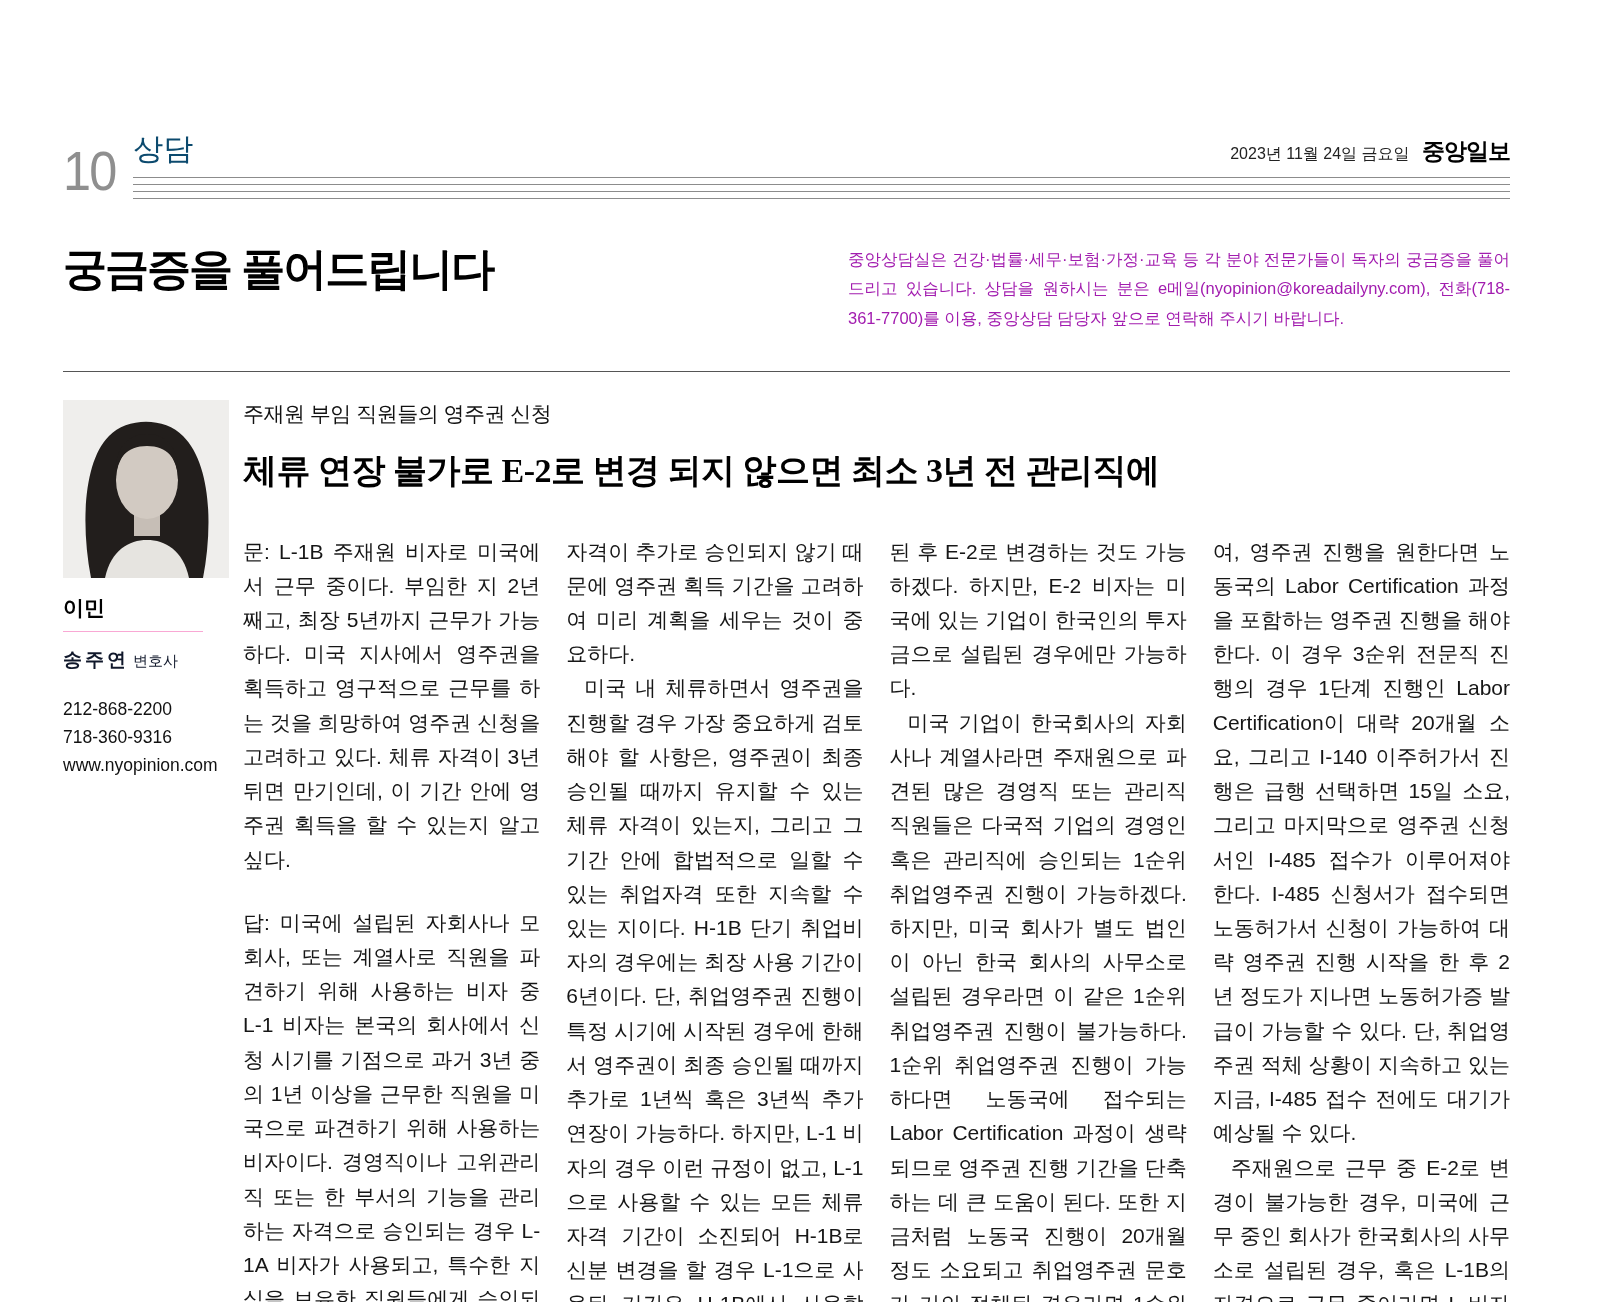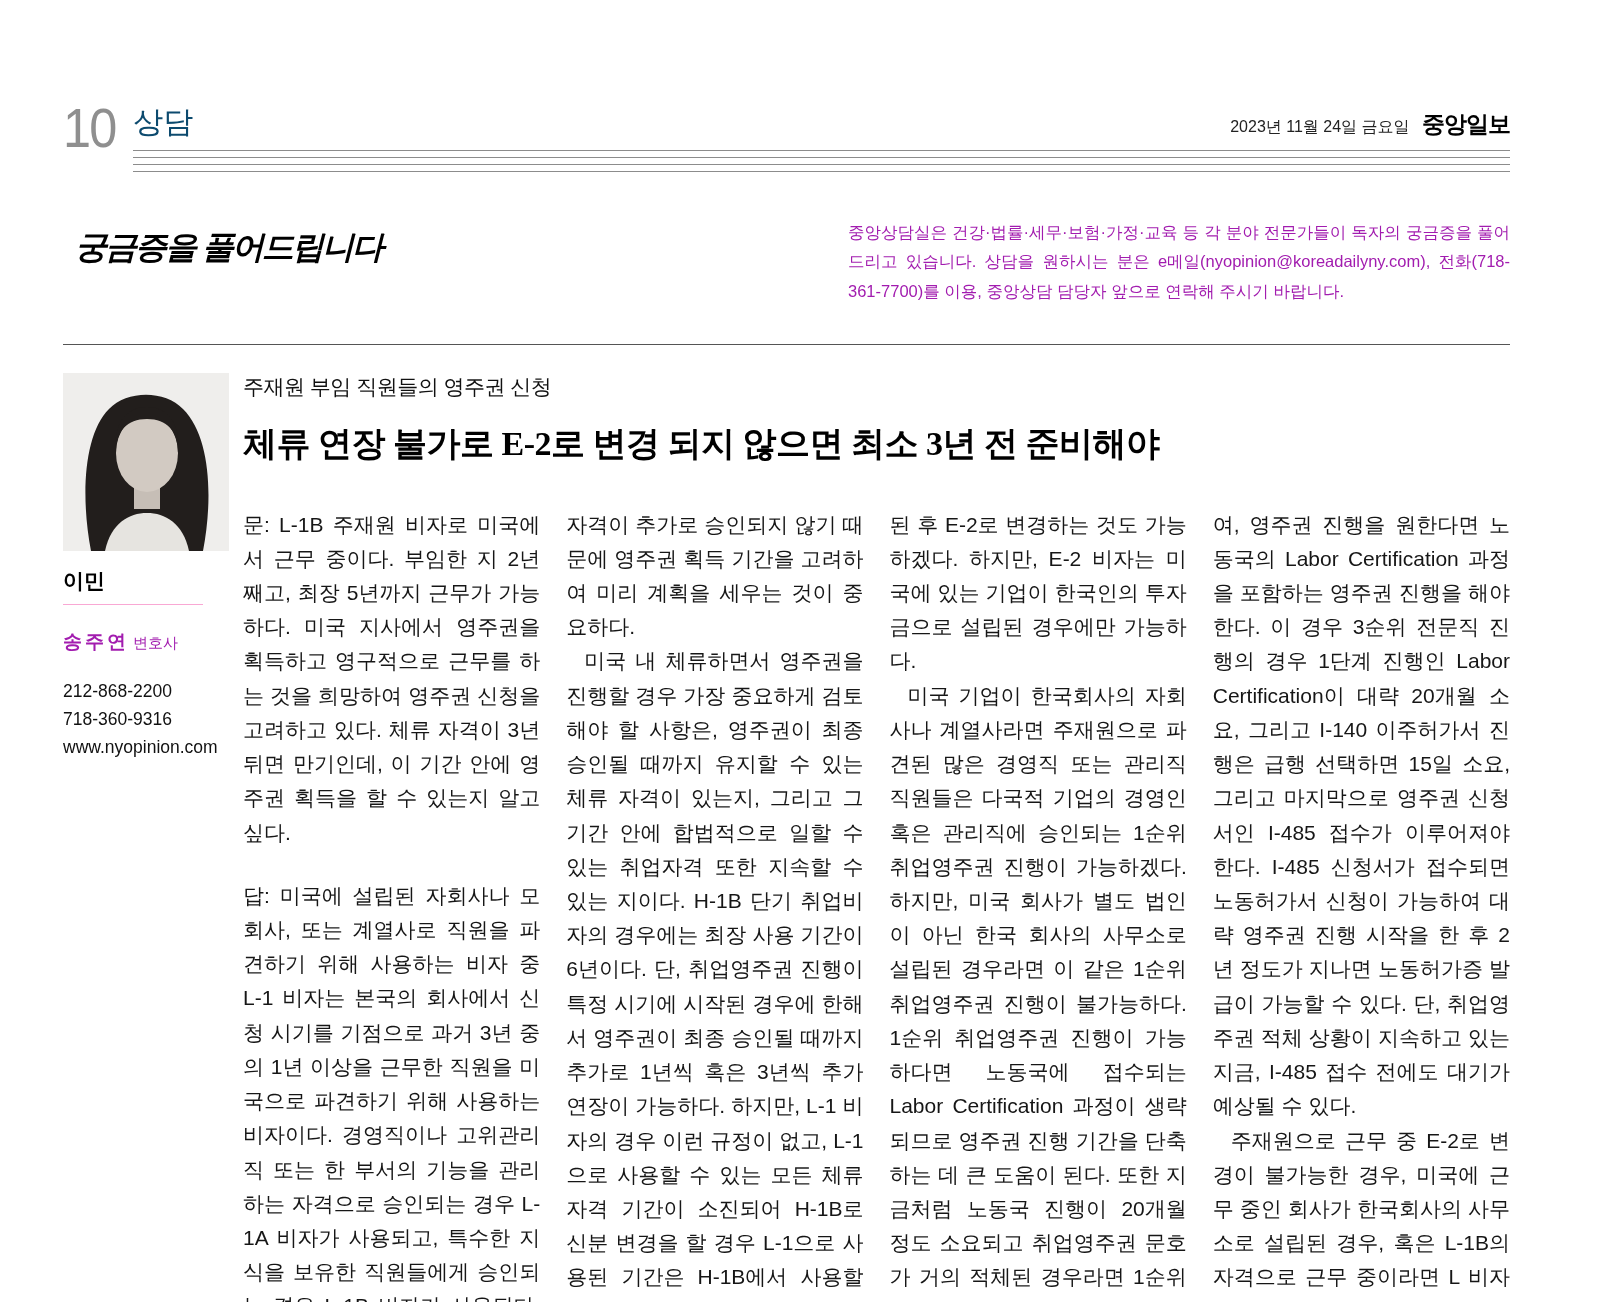--- a/index.html
+++ b/index.html
@@ -9,21 +9,21 @@
     height: 1302px;
     box-sizing: border-box;
     background: #ffffff;
     font-family: "Liberation Sans", sans-serif;
     color: #1a1a1a;
     padding: 100px 88px 30px 63px;
     overflow: hidden;
   }
 
   
-  .page-header { display: flex; align-items: flex-start; }
+  .page-header { display: flex; align-items: flex-end; margin-top: 27px; }
   .page-num {
     font-size: 56px;
     line-height: 56px;
     color: #8f8f8f;
     font-weight: 400;
     margin-right: 12px;
     letter-spacing: -2px;
     transform: scaleX(0.9);
     transform-origin: left top;
   }
@@ -32,27 +32,26 @@
   .section-label { font-size: 30px; font-weight: normal; color: #0c4a6e; }
   .date-group { font-size: 16px; color: #222; }
   .masthead { font-size: 23px; font-weight: 800; margin-left: 8px; letter-spacing: -1px; color: #000; }
   .header-rules { margin-top: 7px; }
   .header-rules .rule { height: 1px; background: #8c8c8c; margin-bottom: 6px; }
   .header-rules .rule:last-child { margin-bottom: 0; }
 
   
   .intro { display: flex; justify-content: space-between; align-items: flex-start; margin-top: 46px; }
   .main-title {
-    margin: 12px;
-    font-size: 32px;
+    margin: 0;
+    font-size: 44px;
     font-weight: 800;
     letter-spacing: -2px;
     color: #000;
     line-height: 1.1;
-    font-style: italic;
   }
   .intro-desc {
     width: 662px;
     margin: 0;
     font-size: 16.5px;
     line-height: 1.78;
     text-align: justify;
     color: #a21caf;
   }
 
@@ -62,21 +61,21 @@
   .article { display: flex; margin-top: 28px; }
 
   .author-box { width: 166px; flex-shrink: 0; margin-right: 14px; }
   .photo { width: 166px; height: 178px; overflow: hidden; background: #efeeec; }
   .photo svg { display: block; }
   .author-category {
     font-size: 21px; font-weight: bold; color: #000;
     margin-top: 16px; padding-bottom: 9px;
     border-bottom: 1px solid #f9a8d4; width: 140px;
   }
-  .author-name { margin-top: 24px; font-size: 15px; color: #a21caf; }
+  .author-name { margin-top: 15px; font-size: 15px; color: #0f172a; }
   .author-name .name { font-size: 19px; font-weight: bold; letter-spacing: 3px; margin-right: 4px; }
   .contact { margin-top: 22px; }
   .phone { font-size: 17.5px; line-height: 1.6; color: #111; }
   .website { font-size: 17.5px; line-height: 1.6; color: #111; }
 
   .article-main { flex: 1; }
   .kicker { font-size: 21px; font-weight: 500; color: #111; letter-spacing: -0.5px; }
   .headline {
     margin: 22px 0 0 0;
     font-family: "Liberation Serif", serif;
@@ -143,21 +142,21 @@
       </div>
       <div class="contact">
         <div class="phone">212-868-2200</div>
         <div class="phone">718-360-9316</div>
         <div class="website">www.nyopinion.com</div>
       </div>
     </aside>
 
     <div class="article-main">
       <div class="kicker">주재원 부임 직원들의 영주권 신청</div>
-      <h2 class="headline">체류 연장 불가로 E-2로 변경 되지 않으면 최소 3년 전 준비해야</h2>
+      <h2 class="headline">체류 연장 불가로 E-2로 변경 되지 않으면 최소 3년 전 관리직에</h2>
 
       <div class="columns">
         <div class="col">
           <p>문: L-1B 주재원 비자로 미국에서 근무 중이다. 부임한 지 2년째고, 최장 5년까지 근무가 가능하다. 미국 지사에서 영주권을 획득하고 영구적으로 근무를 하는 것을 희망하여 영주권 신청을 고려하고 있다. 체류 자격이 3년 뒤면 만기인데, 이 기간 안에 영주권 획득을 할 수 있는지 알고 싶다.</p>
           <p class="gap-before">답: 미국에 설립된 자회사나 모회사, 또는 계열사로 직원을 파견하기 위해 사용하는 비자 중 L-1 비자는 본국의 회사에서 신청 시기를 기점으로 과거 3년 중의 1년 이상을 근무한 직원을 미국으로 파견하기 위해 사용하는 비자이다. 경영직이나 고위관리직 또는 한 부서의 기능을 관리하는 자격으로 승인되는 경우 L-1A 비자가 사용되고, 특수한 지식을 보유한 직원들에게 승인되는 경우 L-1B 비자가 사용된다. L-1A는 최장 7년까지, L-1B는 5년까지 사용이 가능하다. L-1 주재원 비자의 경우 영주권 신청이 진행 중이라고 하여 7년이나 5년의 최장 체류</p>
         </div>
         <div class="col">
           <p>자격이 추가로 승인되지 않기 때문에 영주권 획득 기간을 고려하여 미리 계획을 세우는 것이 중요하다.</p>
           <p class="indent">미국 내 체류하면서 영주권을 진행할 경우 가장 중요하게 검토해야 할 사항은, 영주권이 최종 승인될 때까지 유지할 수 있는 체류 자격이 있는지, 그리고 그 기간 안에 합법적으로 일할 수 있는 취업자격 또한 지속할 수 있는 지이다. H-1B 단기 취업비자의 경우에는 최장 사용 기간이 6년이다. 단, 취업영주권 진행이 특정 시기에 시작된 경우에 한해서 영주권이 최종 승인될 때까지 추가로 1년씩 혹은 3년씩 추가 연장이 가능하다. 하지만, L-1 비자의 경우 이런 규정이 없고, L-1으로 사용할 수 있는 모든 체류 자격 기간이 소진되어 H-1B로 신분 변경을 할 경우 L-1으로 사용된 기간은 H-1B에서 사용할 수 있는 최장 6년 기간에서 제해지게 된다. 그러므로 H-1B로 신분 변경을 하여 체류 기간을 연장하기는 어렵다. 만일, E-2 신분이 획득 가능한 회사에서 근무하는 경우라면 L-1 비자 기간이 다 소진</p>
         </div>

